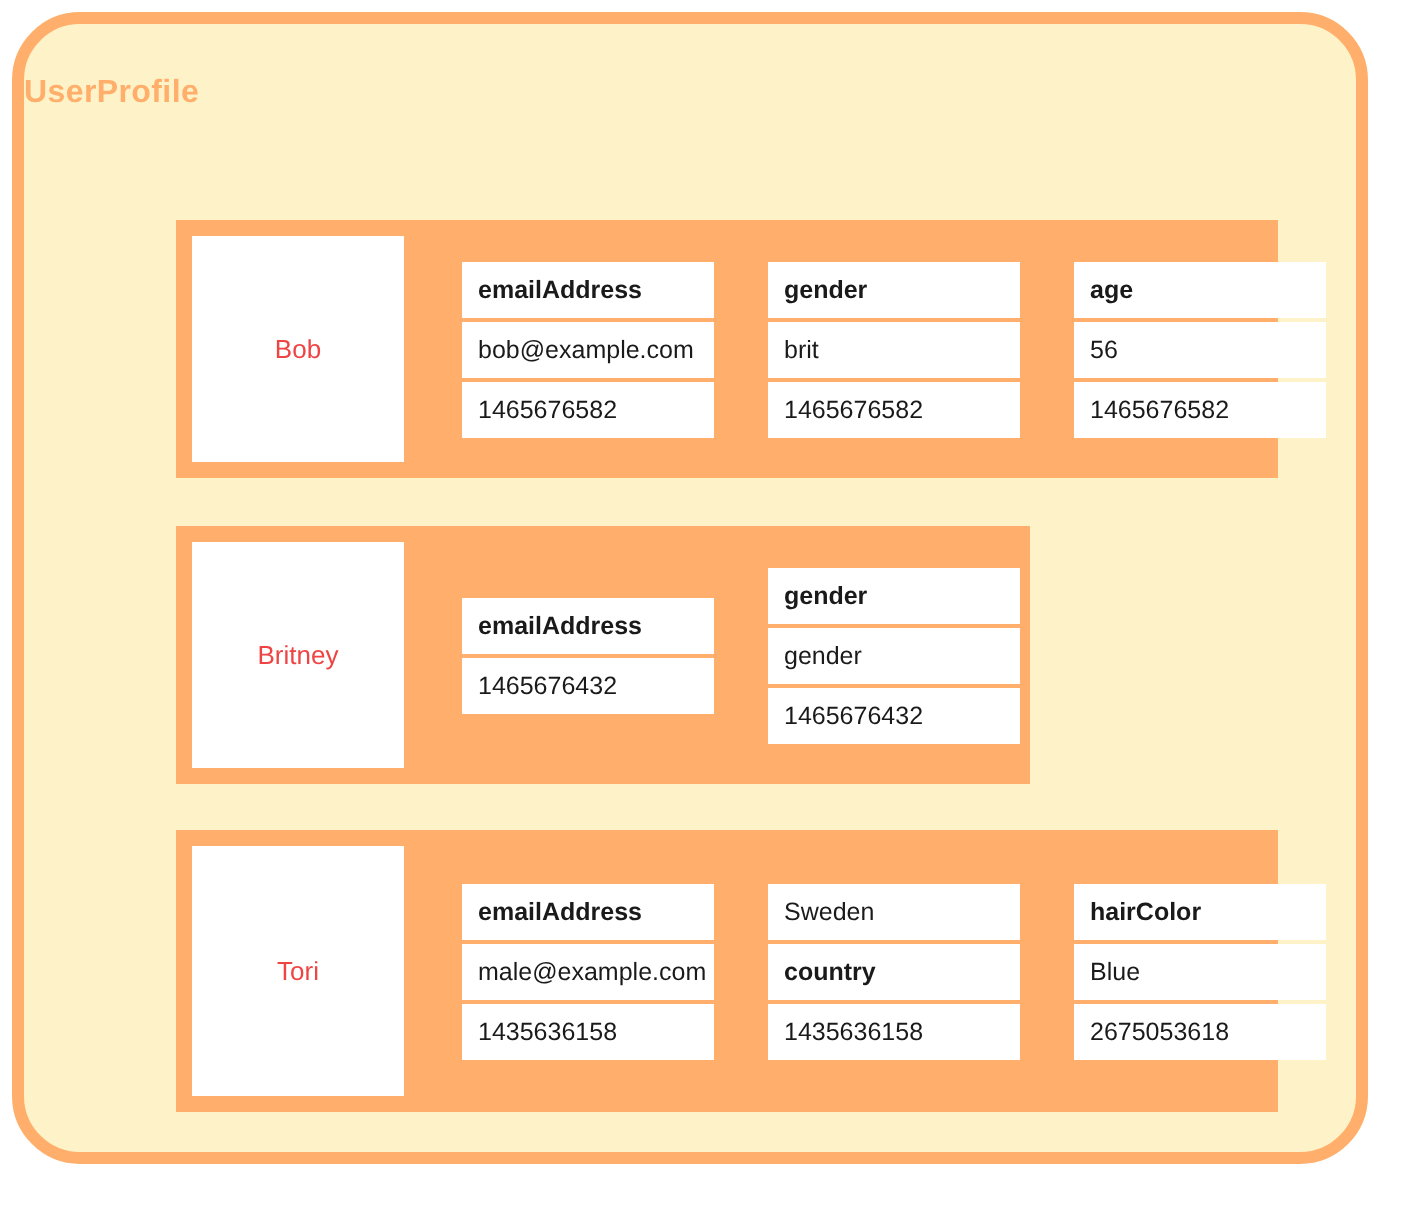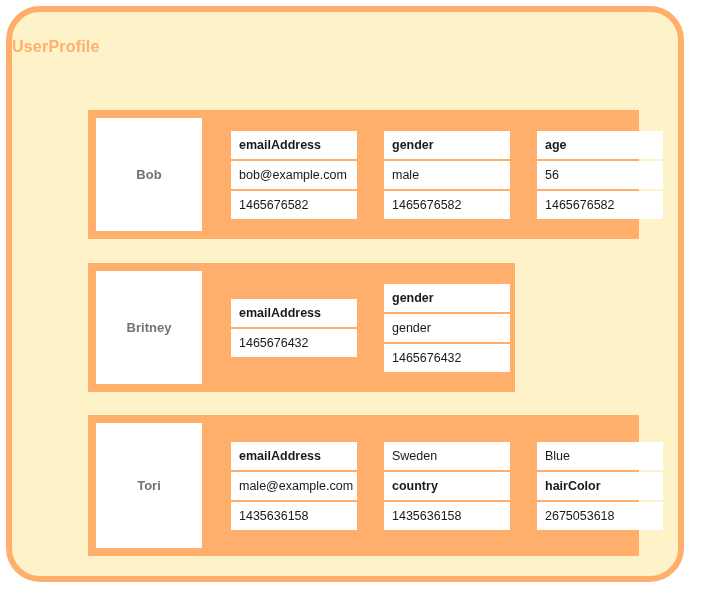--- a/index.html
+++ b/index.html
@@ -56,22 +56,22 @@
     padding: 8px;
   }
 
   .row-name-box {
     width: 106px;
     background: #ffffff;
     display: flex;
     align-items: center;
     justify-content: center;
     font-size: 13px;
-    font-weight: bold;
-    color: #737373;
+    font-weight: normal;
+    color: #ef4444;
     flex: 0 0 auto;
   }
 
   .row-fields {
     display: flex;
     align-items: center;
     margin-left: 29px;
     gap: 27px;
   }
 
@@ -110,21 +110,21 @@
     <div class="profile-row" style="left:76px; top:12px; width:551px; height:129px;">
       <div class="row-name-box">Bob</div>
       <div class="row-fields">
         <div class="field-col">
           <div class="field-cell key">emailAddress</div>
           <div class="field-cell">bob@example.com</div>
           <div class="field-cell">1465676582</div>
         </div>
         <div class="field-col">
           <div class="field-cell key">gender</div>
-          <div class="field-cell">male</div>
+          <div class="field-cell">brit</div>
           <div class="field-cell">1465676582</div>
         </div>
         <div class="field-col">
           <div class="field-cell key">age</div>
           <div class="field-cell">56</div>
           <div class="field-cell">1465676582</div>
         </div>
       </div>
     </div>
 
@@ -150,21 +150,21 @@
           <div class="field-cell key">emailAddress</div>
           <div class="field-cell">male@example.com</div>
           <div class="field-cell">1435636158</div>
         </div>
         <div class="field-col">
           <div class="field-cell">Sweden</div>
           <div class="field-cell key">country</div>
           <div class="field-cell">1435636158</div>
         </div>
         <div class="field-col">
+          <div class="field-cell key">hairColor</div>
           <div class="field-cell">Blue</div>
-          <div class="field-cell key">hairColor</div>
           <div class="field-cell">2675053618</div>
         </div>
       </div>
     </div>
 
   </div>
 </div>
 
 </body></html>

